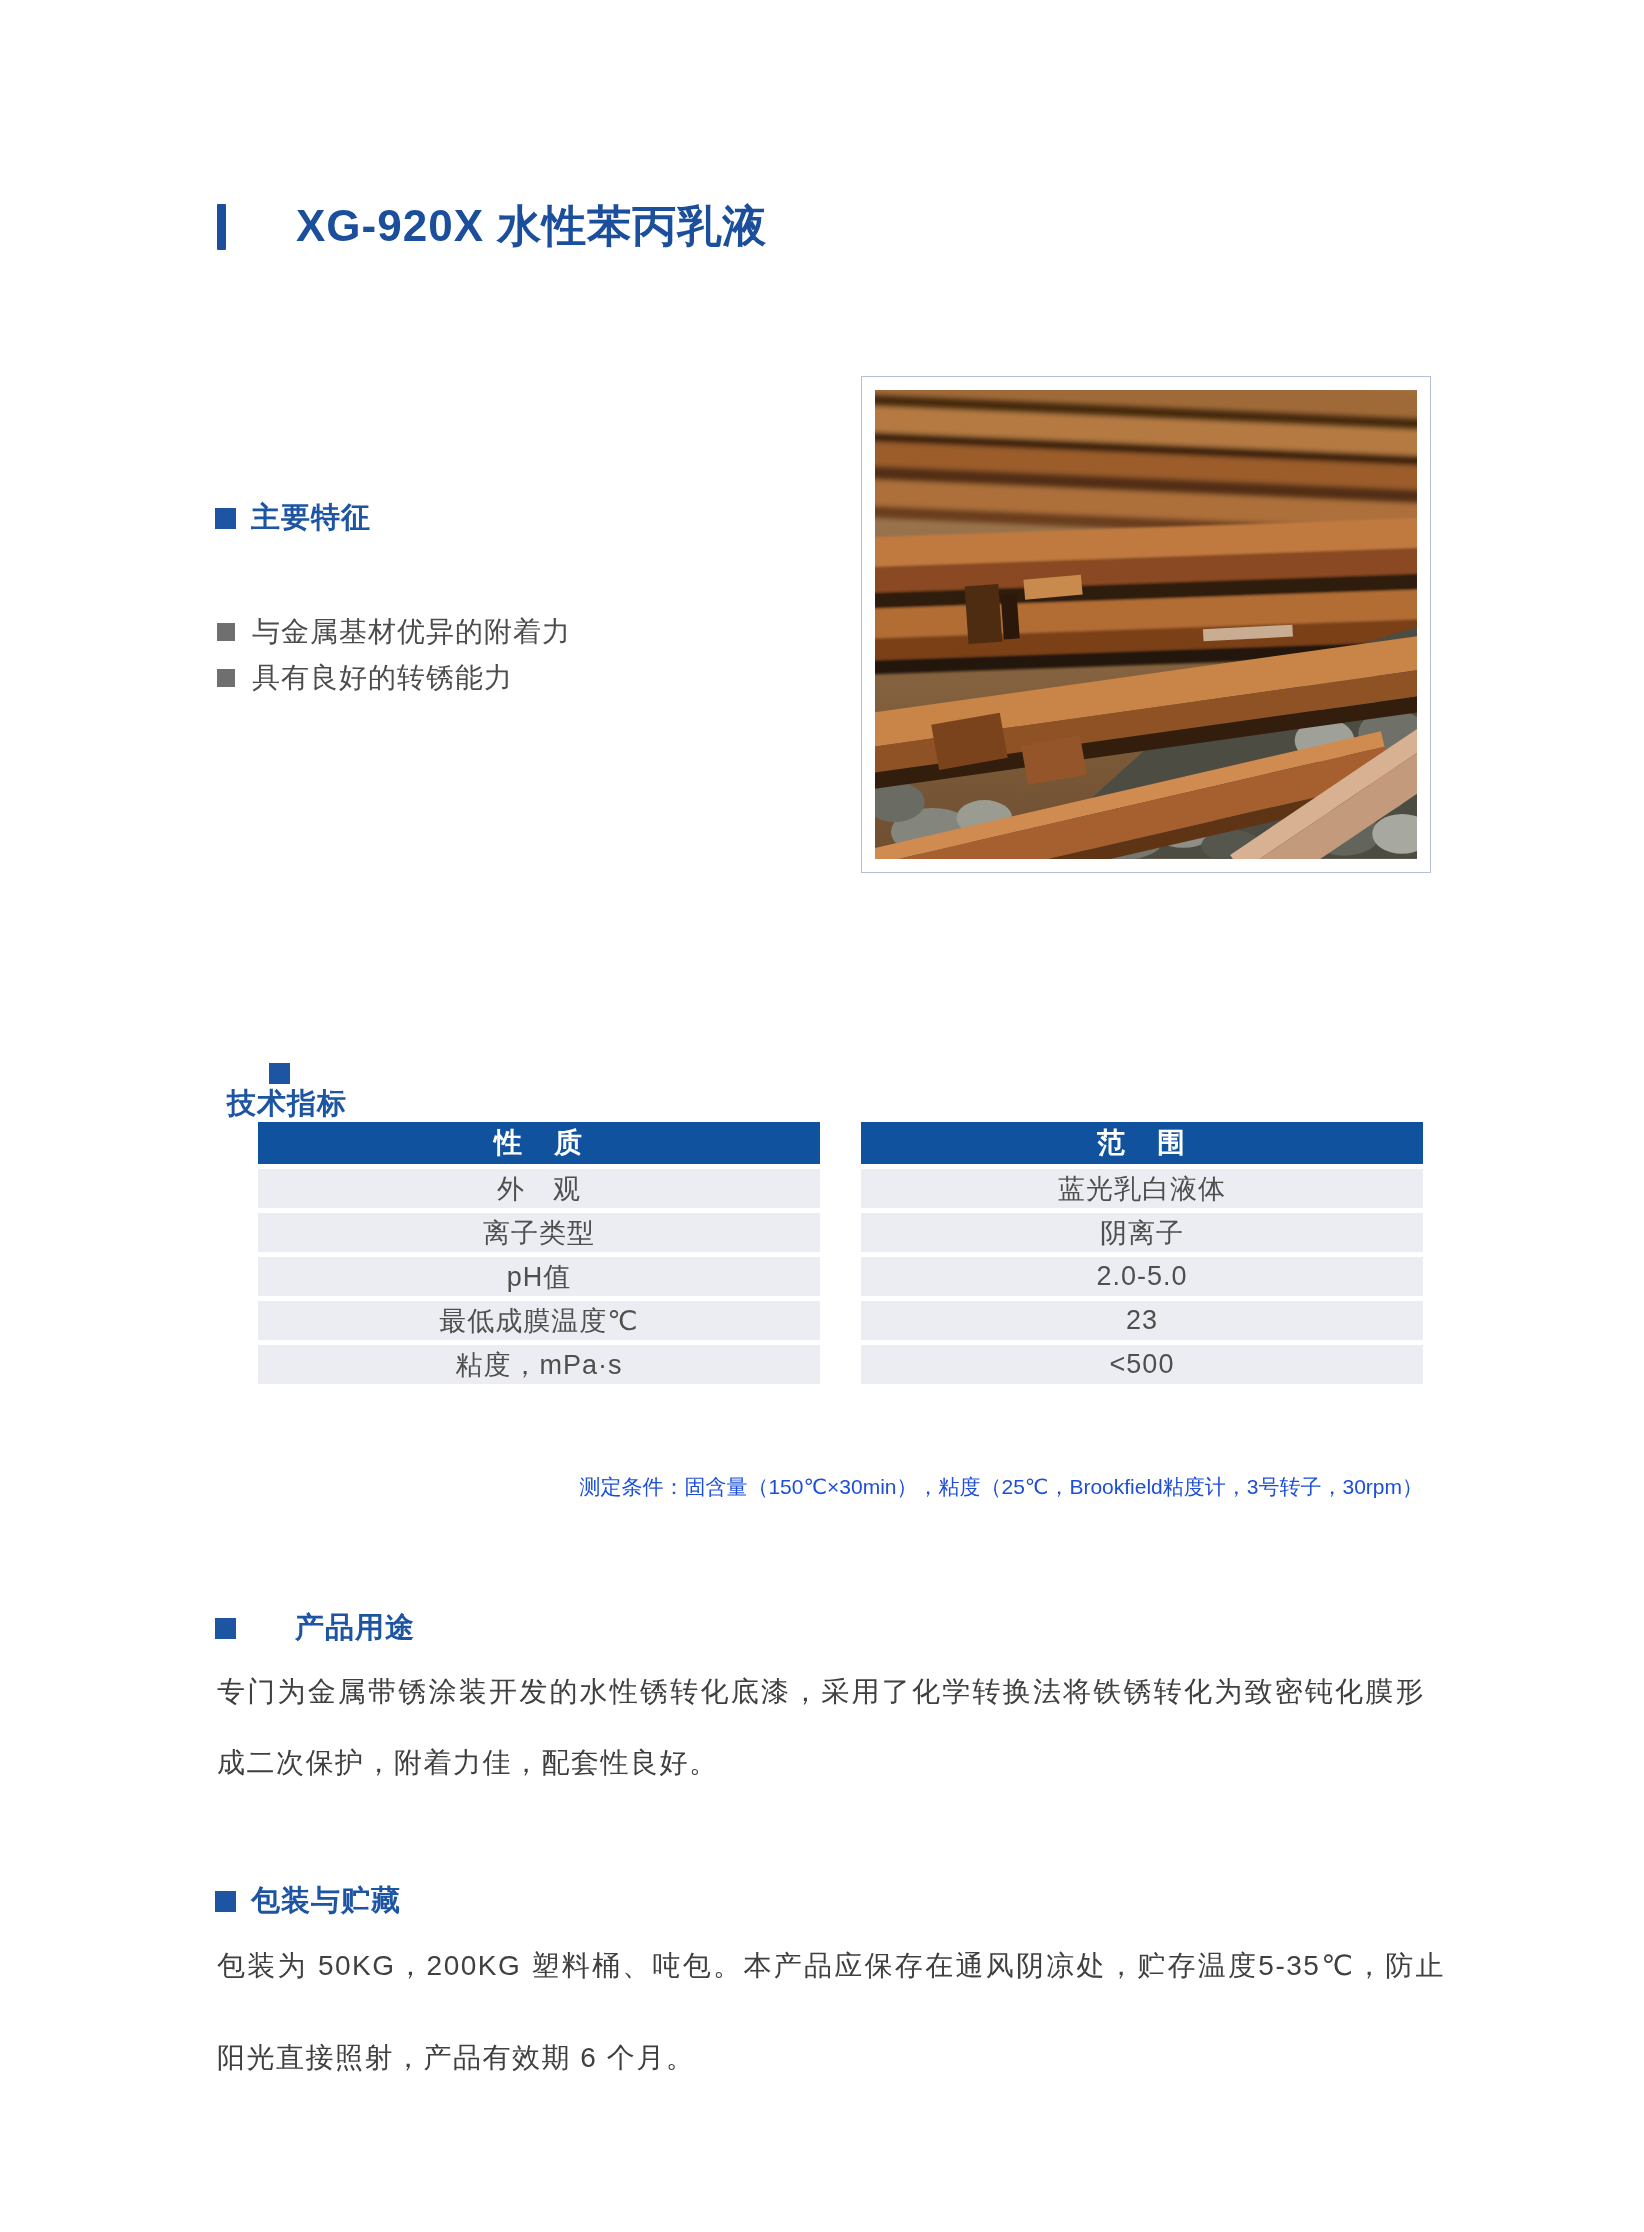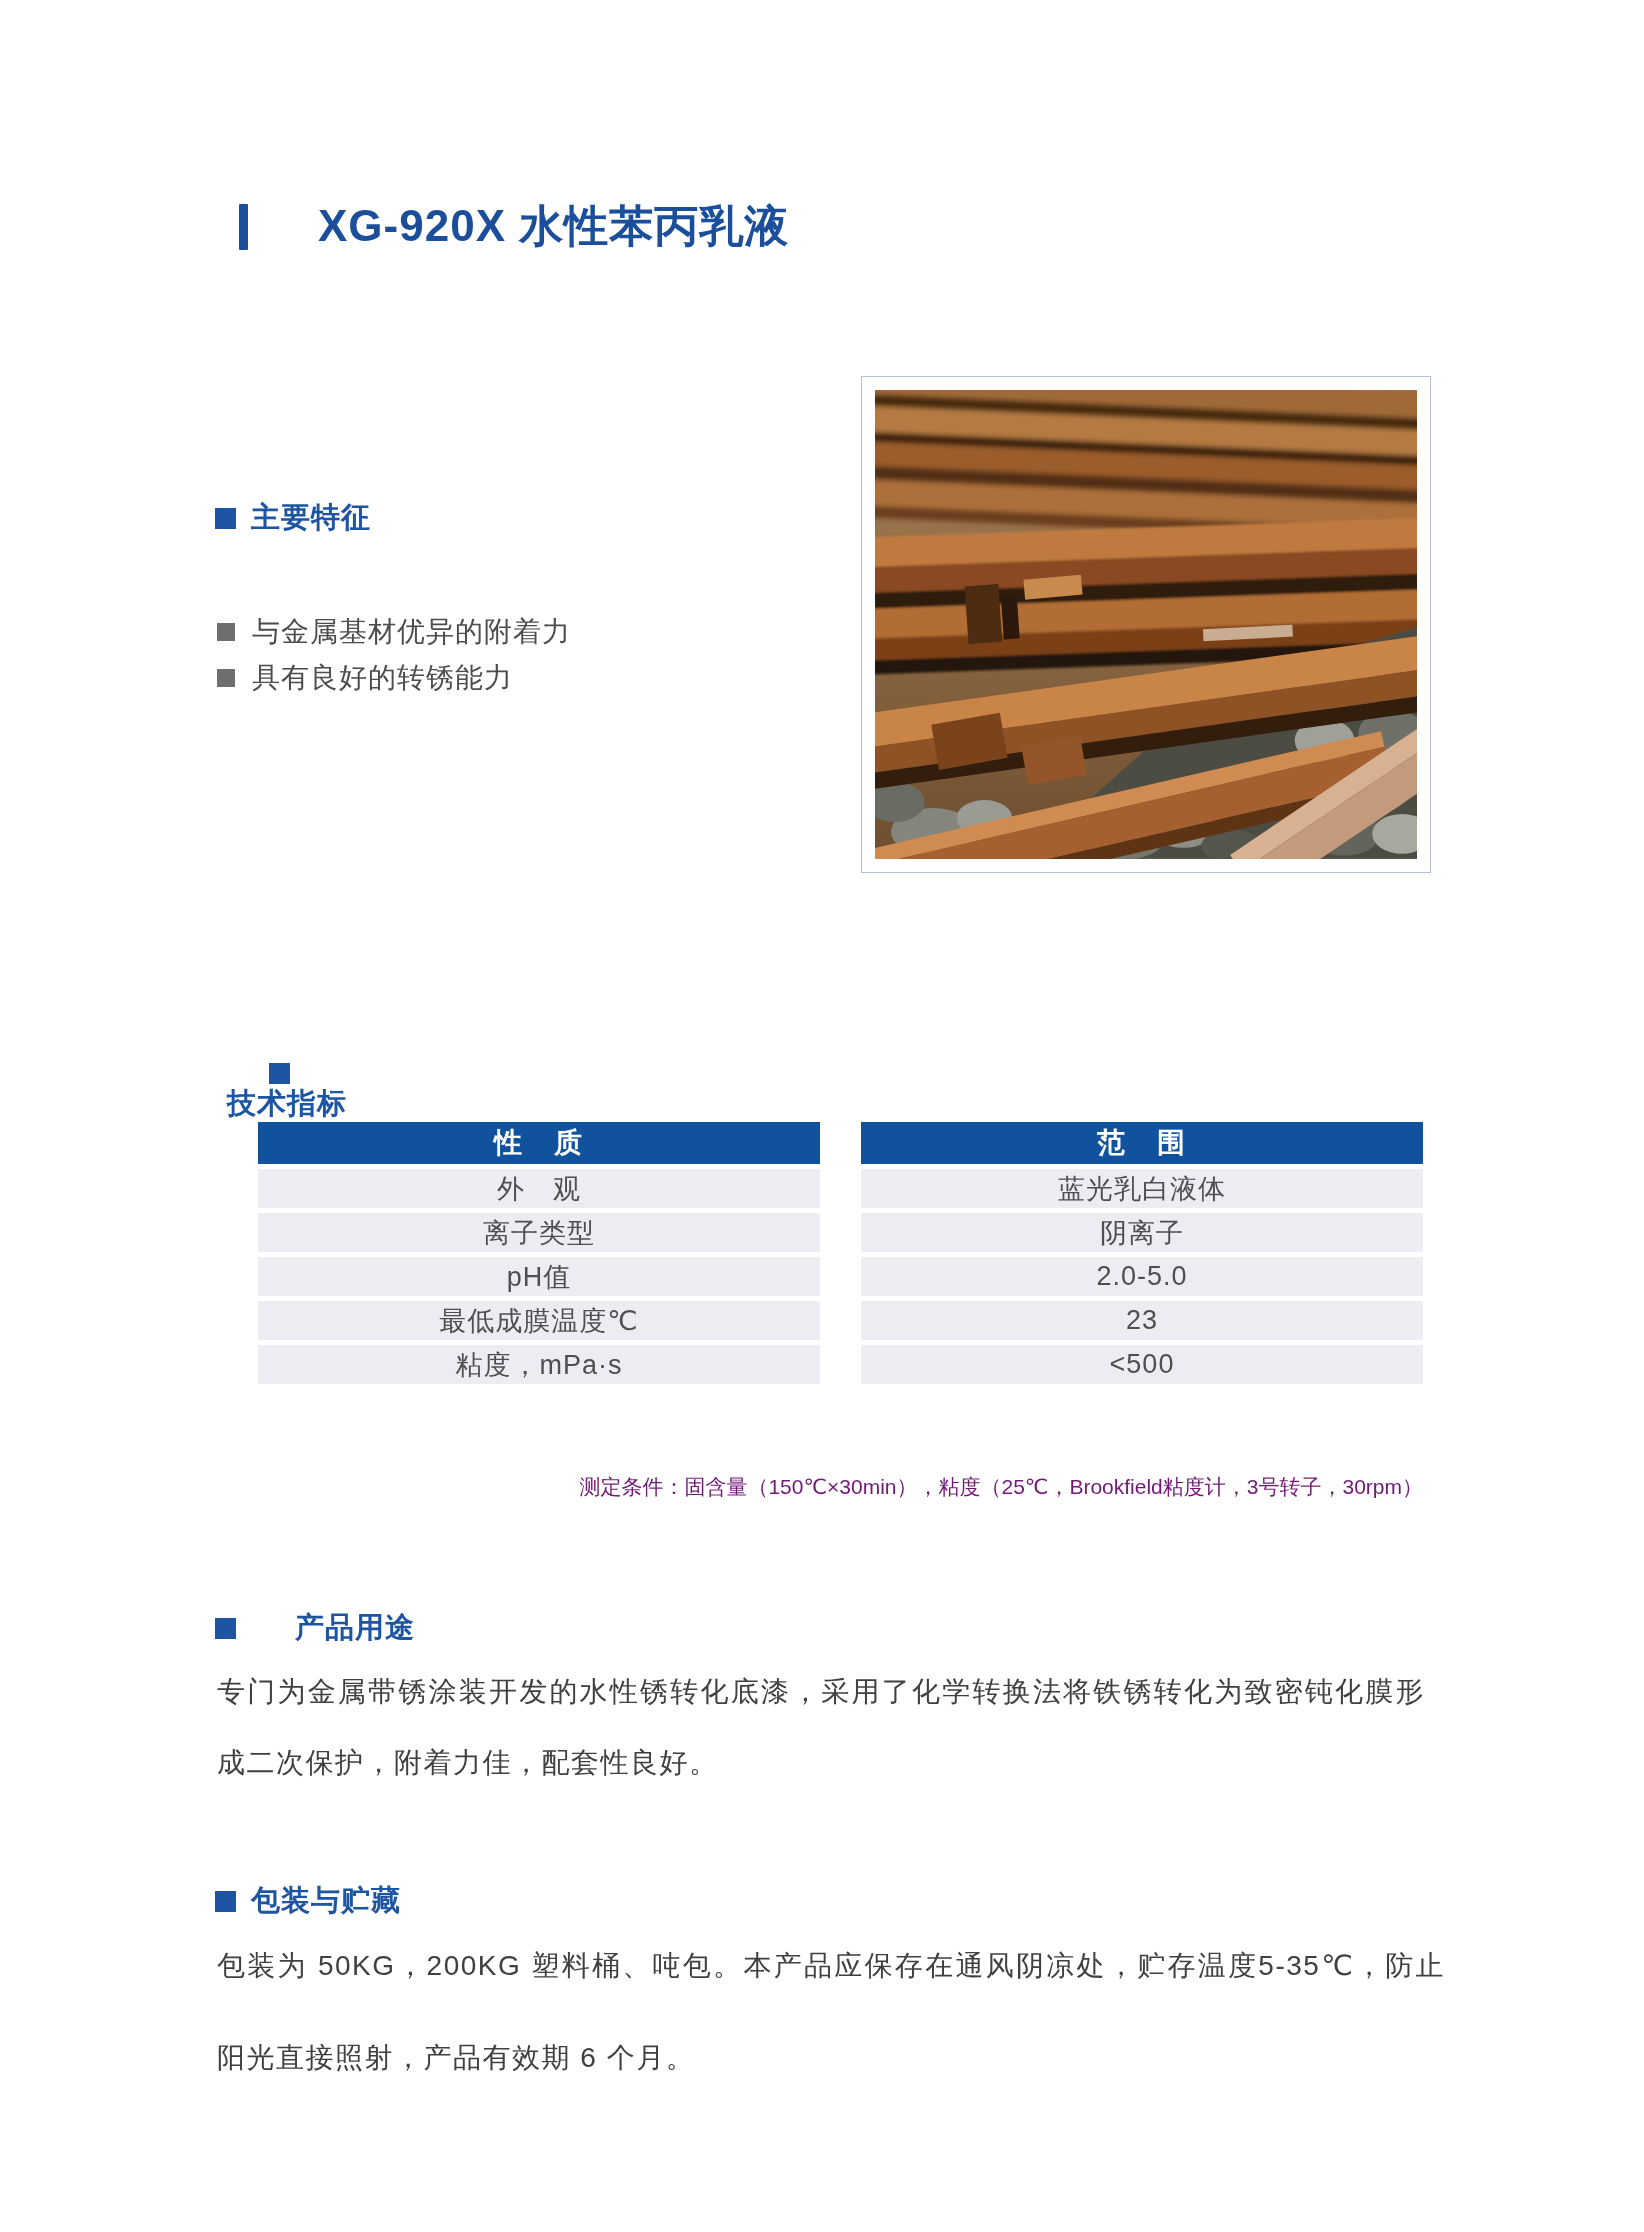--- a/index.html
+++ b/index.html
@@ -5,21 +5,21 @@
   html,body{margin:0;padding:0;background:#ffffff;}
   .page{
     position:relative;
     width:1645px;
     height:2233px;
     background:#ffffff;
     font-family:"Liberation Sans","DejaVu Sans",sans-serif;
     overflow:hidden;
   }
   
-  .title-row{position:absolute;left:239px;top:197px;display:flex;align-items:center;}
+  .title-row{position:absolute;left:217px;top:197px;display:flex;align-items:center;}
   .title-bar{width:9px;height:46px;background:#1b4f9c;border-radius:1px;}
   .title-text{margin-left:70px;font-size:44px;font-weight:bold;color:#1b4f9c;letter-spacing:1px;white-space:nowrap;}
   
   .sec-heading{position:absolute;display:flex;align-items:center;}
   .sec-square{width:21px;height:21px;background:#1d55a3;flex:0 0 auto;}
   .sec-label{margin-left:15px;font-size:29px;font-weight:bold;color:#1d55a3;letter-spacing:1px;white-space:nowrap;}
   
   .feature-list{position:absolute;left:217px;top:617px;}
   .feature-item{display:flex;align-items:center;margin-bottom:17px;height:29px;}
   .feature-square{width:18px;height:18px;background:#6f6f6f;flex:0 0 auto;}
@@ -32,21 +32,21 @@
   .photo-frame svg{position:absolute;left:13px;top:13px;}
   
   .spec-table{position:absolute;left:225px;top:1122px;width:1198px;display:flex;flex-direction:column;}
   .spec-row{display:flex;margin-bottom:5px;}
   .spec-row:last-child{margin-bottom:0;}
   .spec-cell{flex:1 1 0;display:flex;align-items:center;justify-content:center;margin-left:33px;}
   .spec-cell:first-child{margin-right:8px;}
   .spec-head .spec-cell{height:42px;background:#10529e;color:#ffffff;font-size:28px;font-weight:bold;letter-spacing:2px;}
   .spec-data .spec-cell{height:39px;background:#ebedf2;color:#4f4f4f;font-size:27px;letter-spacing:1px;}
   
-  .spec-note{position:absolute;left:225px;top:1473px;width:1198px;text-align:right;font-size:21px;color:#701a75;white-space:nowrap;}
+  .spec-note{position:absolute;left:225px;top:1473px;width:1198px;text-align:right;font-size:21px;color:#1d4ed8;white-space:nowrap;}
   
   .body-para{position:absolute;font-size:28px;color:#404040;text-align:justify;letter-spacing:1.5px;}
   .usage-para{left:217px;top:1656px;width:1208px;line-height:71px;}
   .packaging-para{left:217px;top:1920px;width:1228px;line-height:92px;}
 </style>
 </head>
 <body>
 
 <div class="page">
 

